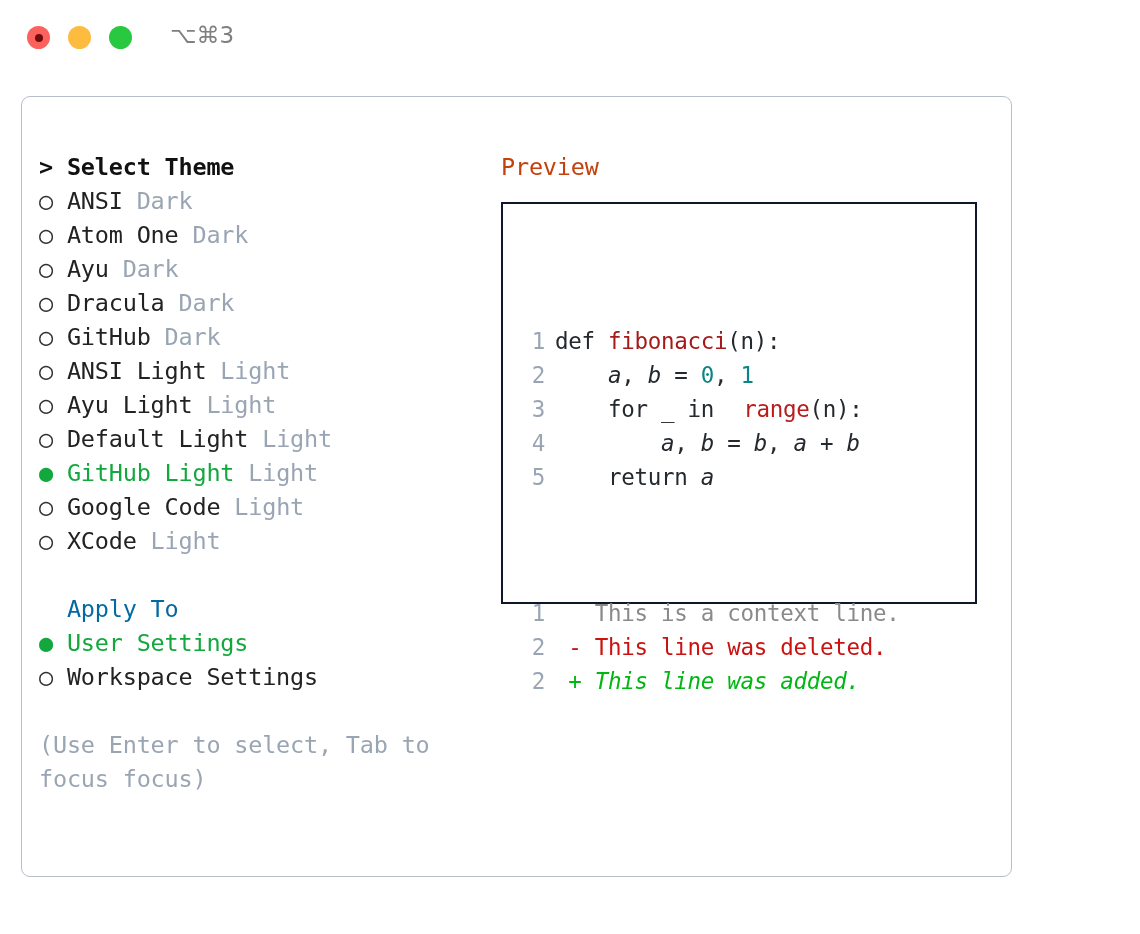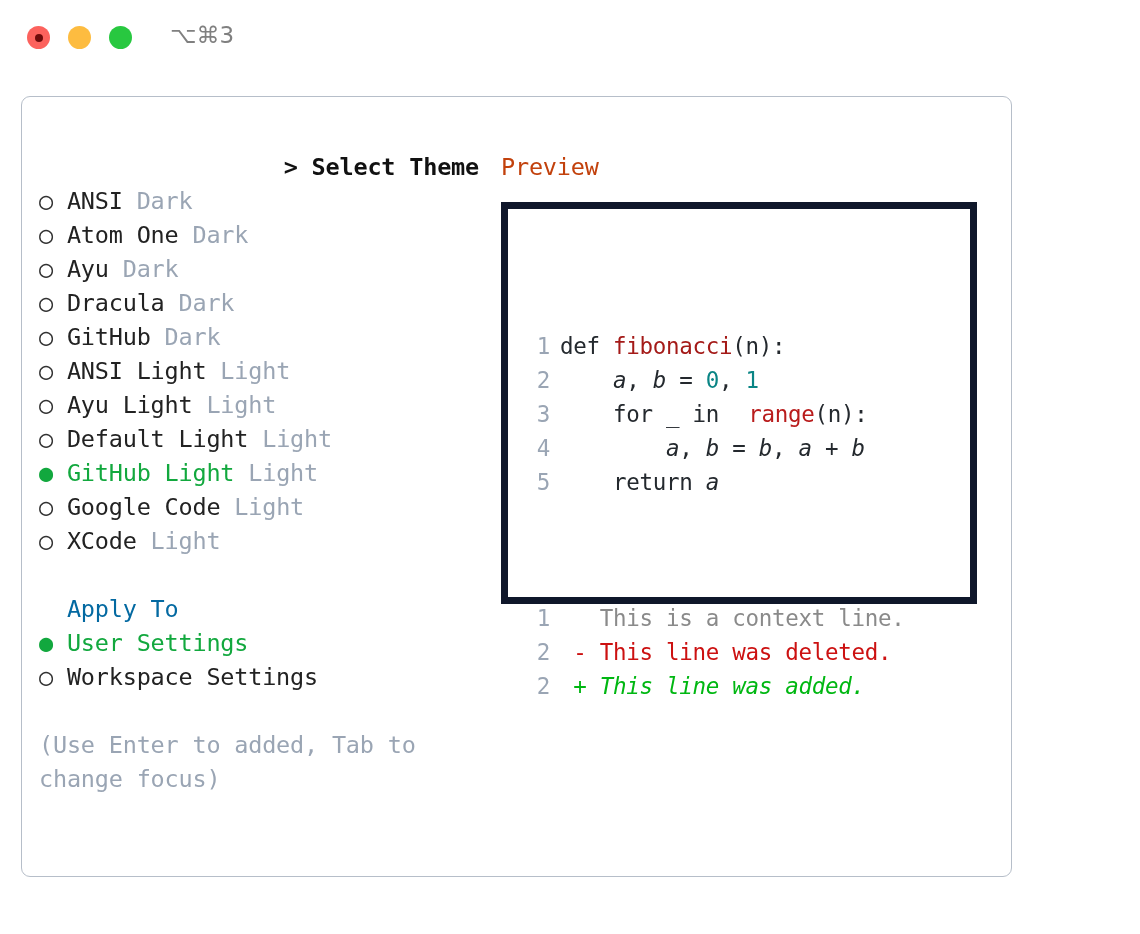--- a/index.html
+++ b/index.html
@@ -88,21 +88,20 @@
     width: 440px;
   }
 
   .list-title {
     font-size: 23.5px;
     font-weight: bold;
     color: #111111;
     line-height: 34px;
     white-space: pre;
     letter-spacing: -0.2px;
-    text-align: right;
   }
 
   .theme-row {
     font-size: 23.5px;
     line-height: 34px;
     color: #222222;
     white-space: pre;
     letter-spacing: -0.2px;
   }
   .marker {
@@ -146,21 +145,21 @@
   .preview-title {
     font-size: 23.5px;
     color: #c2410c;
     line-height: 34px;
     letter-spacing: -0.2px;
   }
   .preview-box {
     margin-top: 18px;
     width: 476px;
     height: 402px;
-    border: 7px solid #0f172a;
+    border: 2px solid #0f172a;
     box-sizing: border-box;
     background: #ffffff;
     position: relative;
   }
   .code {
     position: absolute;
     left: 18px;
     top: 52px;
     font-size: 22.5px;
     line-height: 34px;
@@ -219,21 +218,21 @@
           </div>
 
         <div class="section-gap"></div>
 
         <div class="apply-title">  Apply To</div>
         <div id="apply-rows">
             <div class="theme-row selected"><span class="marker">●</span><span class="theme-name"> User Settings</span></div>
             <div class="theme-row"><span class="marker">○</span><span class="theme-name"> Workspace Settings</span></div>
           </div>
 
-        <div class="hint">(Use Enter to added, Tab to change focus)</div>
+        <div class="hint">(Use Enter to select, Tab to focus focus)</div>
       </div>
 
       <div class="right-col">
         <div class="preview-title">Preview</div>
         <div class="preview-box">
           <div class="code">
             <span id="code-lines"><span class="code-line"><span class="gutter">1</span><span class="tok-plain">def </span><span class="tok-fn">fibonacci</span><span class="tok-plain">(n):</span></span><span class="code-line"><span class="gutter">2</span><span class="tok-plain">    </span><span class="tok-var">a</span><span class="tok-plain">, </span><span class="tok-var">b</span><span class="tok-plain"> = </span><span class="tok-num">0</span><span class="tok-plain">, </span><span class="tok-num">1</span></span><span class="code-line"><span class="gutter">3</span><span class="tok-plain">    for _ in </span><span class="tok-kw">range</span><span class="tok-plain">(n):</span></span><span class="code-line"><span class="gutter">4</span><span class="tok-plain">        </span><span class="tok-var">a</span><span class="tok-plain">, </span><span class="tok-var">b</span><span class="tok-plain"> = </span><span class="tok-var">b</span><span class="tok-plain">, </span><span class="tok-var">a</span><span class="tok-plain"> + </span><span class="tok-var">b</span></span><span class="code-line"><span class="gutter">5</span><span class="tok-plain">    return </span><span class="tok-var">a</span></span></span>
             <span class="diff-block" id="diff-lines"><span class="code-line"><span class="gutter">1</span><span class="diff-ctx">   This is a context line.</span></span><span class="code-line"><span class="gutter">2</span><span class="diff-del"> - This line was deleted.</span></span><span class="code-line"><span class="gutter">2</span><span class="diff-add"> + This line was added.</span></span></span>
           </div>
         </div>

